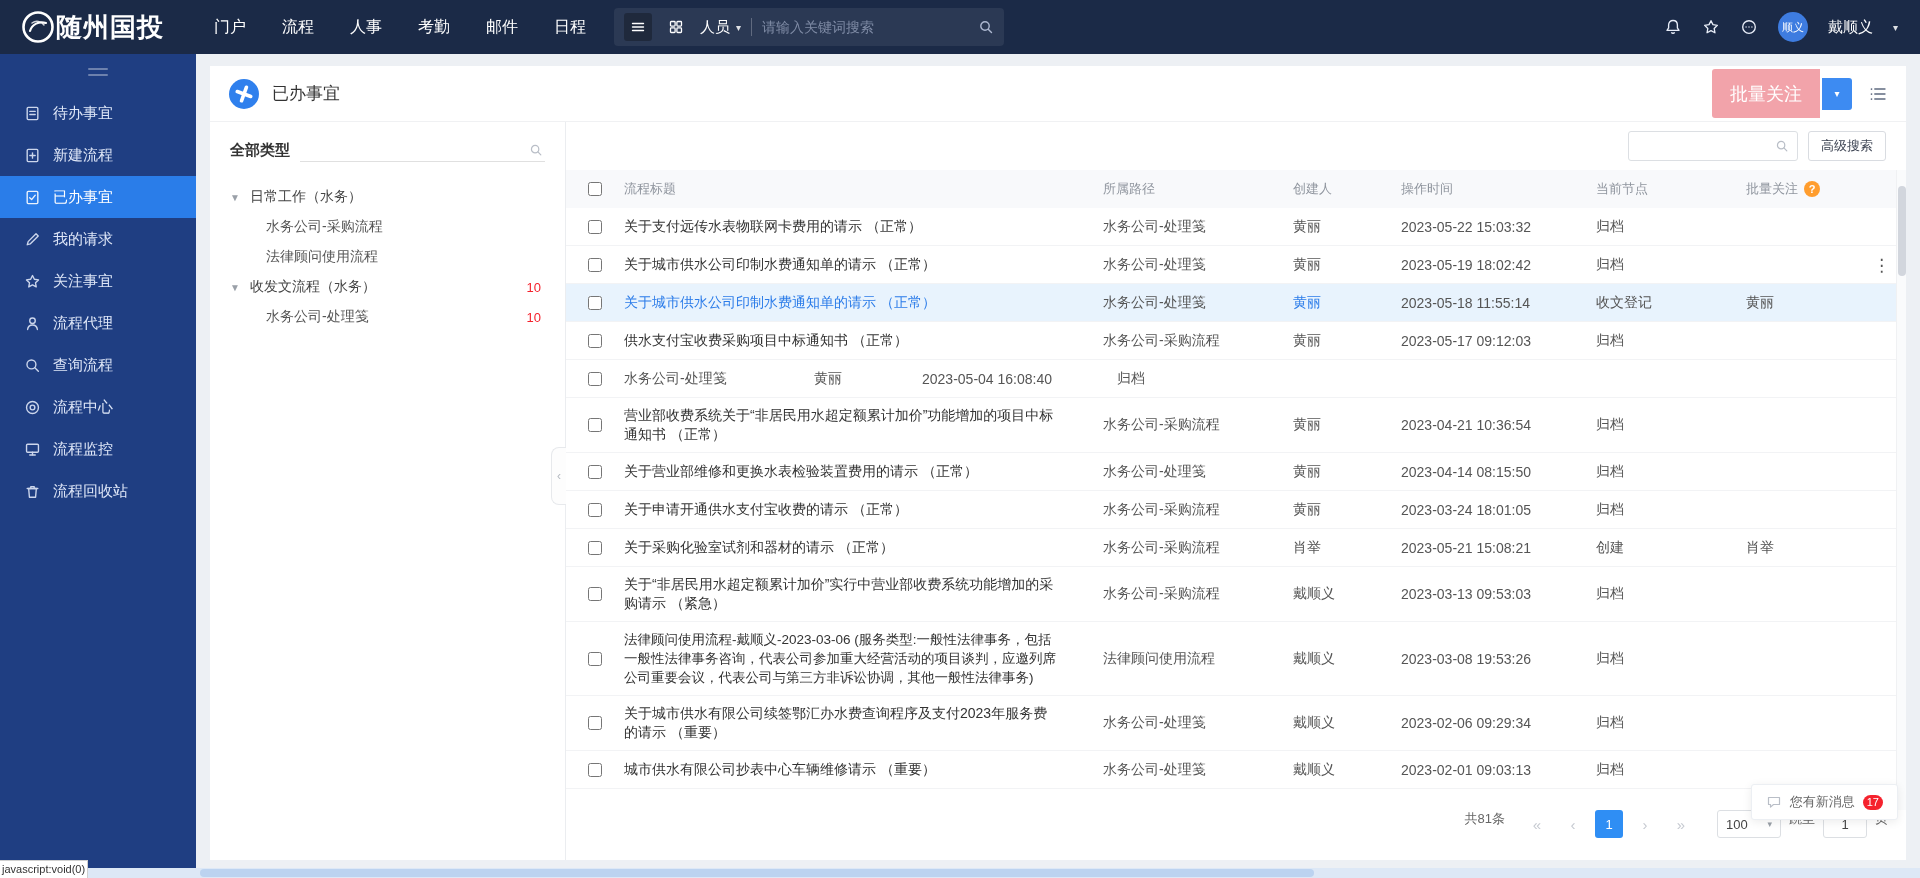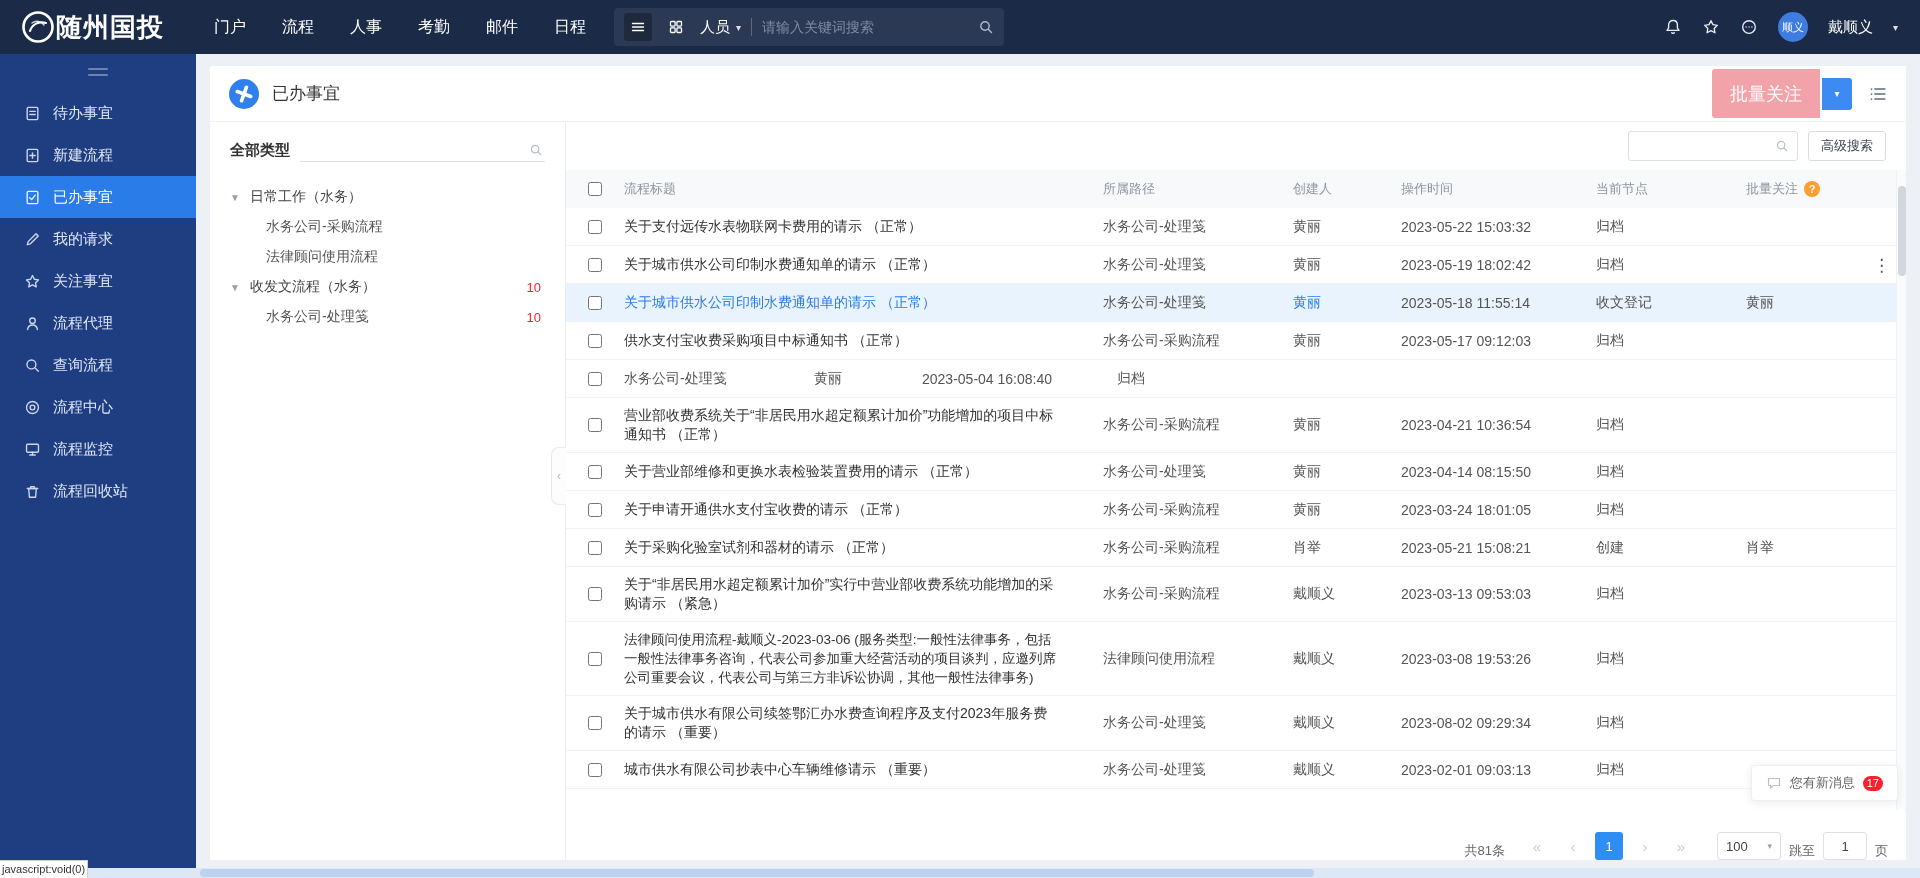--- a/index.html
+++ b/index.html
@@ -102,32 +102,32 @@
 .row{position:relative;display:flex;align-items:center;min-height:38px;padding:8px 10px 8px 0;
   border-bottom:1px solid #f2f3f5;font-size:14px;color:#555}
 .row .c-title{font-weight:normal;color:#333;line-height:19px}
 .row.plain .c-title{font-weight:normal;font-size:13.5px}
 .row.selected{background:#e8f3fd}
 .row.selected .c-title,.row.selected .c-creator{color:#2b7ce9}
 .row-more{position:absolute;right:16px;top:50%;transform:translateY(-50%);color:#555;font-size:17px;cursor:pointer}
 input[type=checkbox]{width:14px;height:14px;accent-color:#2b7ce9;cursor:pointer}
 
 
-.pager{flex:none;height:50px;display:flex;align-items:flex-end;justify-content:flex-end;gap:8px;padding-right:18px;font-size:13px;color:#666}
+.pager{flex:none;height:50px;display:flex;align-items:flex-start;justify-content:flex-end;gap:8px;padding-right:18px;font-size:13px;color:#666}
 .pg-total{margin-right:10px}
 .pg-btn{width:28px;height:28px;border:none;background:transparent;color:#c6cad1;font-size:15px;cursor:pointer;
   border-radius:3px;display:flex;align-items:center;justify-content:center}
 .pg-btn.current{background:#2f8ef4;color:#fff;font-size:13px}
 .pg-size{display:flex;align-items:center;justify-content:space-between;width:64px;height:28px;border:1px solid #dcdfe3;
   border-radius:3px;padding:0 8px;font-size:13px;color:#444;cursor:pointer;margin-left:14px}
 .caret-sm{font-size:9px;color:#9aa0a8}
 .pg-jump{width:44px;height:28px;border:1px solid #dcdfe3;border-radius:3px;text-align:center;font-size:13px;color:#444;outline:none}
 
 
-.toast{position:absolute;right:8px;bottom:59px;background:#fff;border:1px solid #eceff3;box-shadow:0 2px 10px rgba(0,0,0,.08);
+.toast{position:absolute;right:8px;bottom:40px;background:#fff;border:1px solid #eceff3;box-shadow:0 2px 10px rgba(0,0,0,.08);
   border-radius:3px;height:36px;display:flex;align-items:center;gap:8px;padding:0 14px;font-size:13px;color:#666;cursor:pointer;z-index:5}
 .toast svg{width:16px;height:16px;color:#b9bec7}
 .toast-badge{min-width:18px;height:15px;padding:0 4px;background:#f5222d;border-radius:8px;color:#fff;font-size:11px;
   display:flex;align-items:center;justify-content:center}
 .vscroll{position:absolute;top:48px;right:0;bottom:50px;width:10px;background:#fafbfc;border-left:1px solid #f0f1f3}
 .vthumb{position:absolute;top:16px;left:1px;width:8px;height:90px;background:#d2d6dd;border-radius:4px;cursor:pointer}
 .collapse-tab{position:absolute;left:-15px;top:44%;width:15px;height:58px;background:#fdfdfd;border:1px solid #e7e9ec;
   border-right:none;border-radius:8px 0 0 8px;display:flex;align-items:center;justify-content:center;
   color:#b4b9c0;font-size:12px;cursor:pointer;z-index:4}
 </style>
@@ -524,21 +524,21 @@
               <span class="col c-node">归档</span>
               <span class="col c-pending"></span>
             </div>
             <div class="row">
               <span class="col c-check">
                 <input type="checkbox" style="">
               </span>
               <span class="col c-title">关于城市供水有限公司续签鄂汇办水费查询程序及支付2023年服务费的请示 （重要）</span>
               <span class="col c-path">水务公司-处理笺</span>
               <span class="col c-creator">戴顺义</span>
-              <span class="col c-time">2023-08-02 09:29:34</span>
+              <span class="col c-time">2023-02-06 09:29:34</span>
               <span class="col c-node">归档</span>
               <span class="col c-pending"></span>
             </div>
             <div class="row">
               <span class="col c-check">
                 <input type="checkbox" style="">
               </span>
               <span class="col c-title">城市供水有限公司抄表中心车辆维修请示 （重要）</span>
               <span class="col c-path">水务公司-处理笺</span>
               <span class="col c-creator">戴顺义</span>

